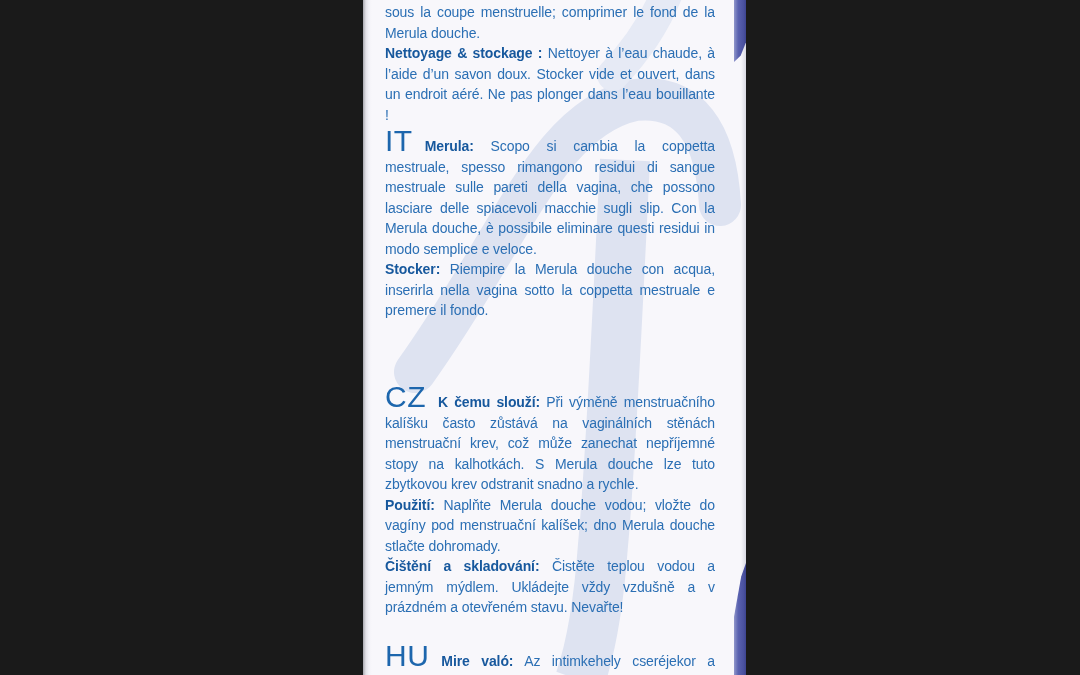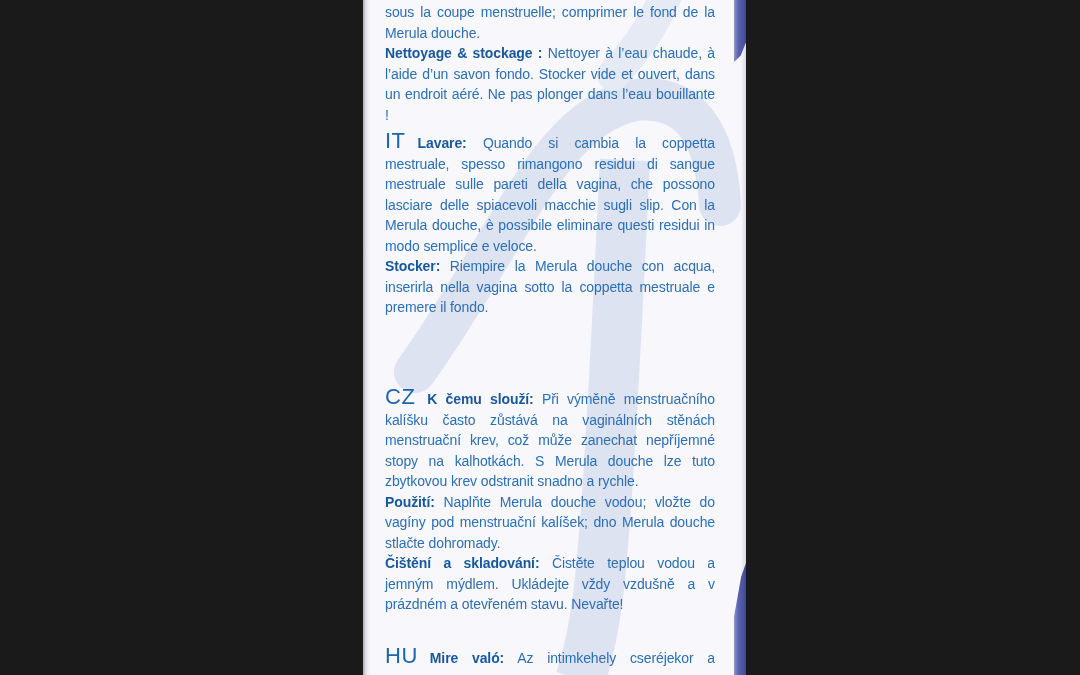--- a/index.html
+++ b/index.html
@@ -52,21 +52,21 @@
   .sec-2{top:387px;}
   .sec-3{top:646px;}
   .para{
     margin:0;text-align:justify;
     font-size:14px;line-height:20.5px;letter-spacing:-0.1px;
     color:#2b6fb4;
   }
   .sec-3 .para{text-align-last:justify;}
   .lead{font-weight:700;color:#17589d;}
   .lang-code{
-    font-size:22px;line-height:20.5px;letter-spacing:0.5px;
+    font-size:30px;line-height:20.5px;letter-spacing:0.5px;
     color:#1d66ad;margin-right:12px;white-space:nowrap;
   }
 </style>
 </head>
 <body>
 
 <div class="stage">
   <div class="panel">
 
     <svg class="watermark" width="383" height="675" viewBox="0 0 383 675" aria-hidden="true">
@@ -74,24 +74,24 @@
       <path d="M 262 160 C 255 300, 248 460, 240 545 C 236 600, 228 648, 217 680" fill="none" stroke="#dee3f1" stroke-width="50" stroke-linecap="butt"></path>
       <path d="M 305 -10 C 292 24, 272 52, 250 75" fill="none" stroke="#e6eaf5" stroke-width="32" stroke-linecap="round"></path>
     </svg>
 
     <div class="ribbon ribbon-top"></div>
     <div class="ribbon ribbon-bottom"></div>
 
     <div class="content" id="sections">
         <section class="lang-section sec-0">
           <p class="para"><span>sous la coupe menstruelle; comprimer le fond de la Merula douche.</span></p>
-          <p class="para"><span class="lead">Nettoyage &amp; stockage :</span> <span>Nettoyer à l’eau chaude, à l’aide d’un savon fondo. Stocker vide et ouvert, dans un endroit aéré. Ne pas plonger dans l’eau bouillante !</span></p>
+          <p class="para"><span class="lead">Nettoyage &amp; stockage :</span> <span>Nettoyer à l’eau chaude, à l’aide d’un savon doux. Stocker vide et ouvert, dans un endroit aéré. Ne pas plonger dans l’eau bouillante !</span></p>
         </section>
         <section class="lang-section sec-1">
-          <p class="para"><span class="lang-code">IT</span><span class="lead">Lavare:</span> <span>Quando si cambia la coppetta mestruale, spesso rimangono residui di sangue mestruale sulle pareti della vagina, che possono lasciare delle spiacevoli macchie sugli slip. Con la Merula douche, è possibile eliminare questi residui in modo semplice e veloce.</span></p>
+          <p class="para"><span class="lang-code">IT</span><span class="lead">Merula:</span> <span>Scopo si cambia la coppetta mestruale, spesso rimangono residui di sangue mestruale sulle pareti della vagina, che possono lasciare delle spiacevoli macchie sugli slip. Con la Merula douche, è possibile eliminare questi residui in modo semplice e veloce.</span></p>
           <p class="para"><span class="lead">Stocker:</span> <span>Riempire la Merula douche con acqua, inserirla nella vagina sotto la coppetta mestruale e premere il fondo.</span></p>
         </section>
         <section class="lang-section sec-3">
           <p class="para"><span class="lang-code">HU</span><span class="lead">Mire való:</span> <span>Az intimkehely cseréjekor a</span></p>
         </section>
         <section class="lang-section sec-2">
           <p class="para"><span class="lang-code">CZ</span><span class="lead">K čemu slouží:</span> <span>Při výměně menstruačního kalíšku často zůstává na vaginálních stěnách menstruační krev, což může zanechat nepříjemné stopy na kalhotkách. S Merula douche lze tuto zbytkovou krev odstranit snadno a rychle.</span></p>
           <p class="para"><span class="lead">Použití:</span> <span>Naplňte Merula douche vodou; vložte do vagíny pod menstruační kalíšek; dno Merula douche stlačte dohromady.</span></p>
           <p class="para"><span class="lead">Čištění a skladování:</span> <span>Čistěte teplou vodou a jemným mýdlem. Ukládejte vždy vzdušně a v prázdném a otevřeném stavu. Nevařte!</span></p>
         </section>

